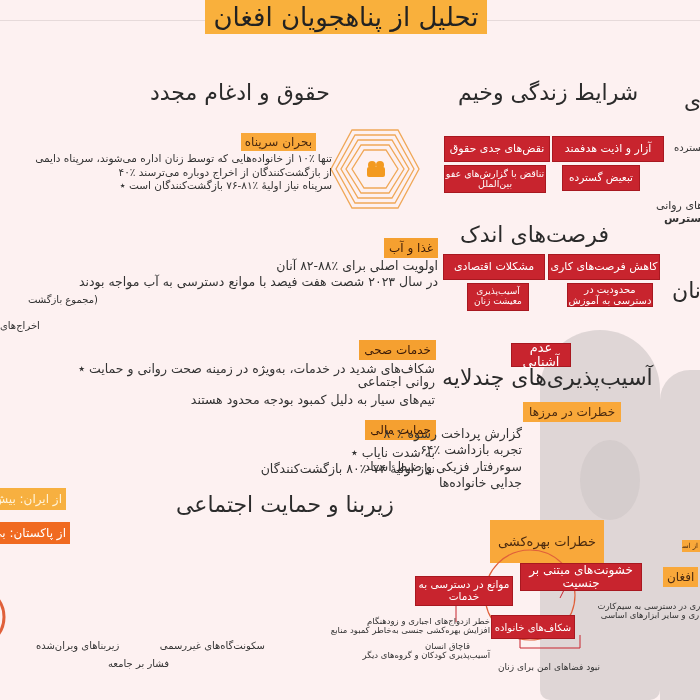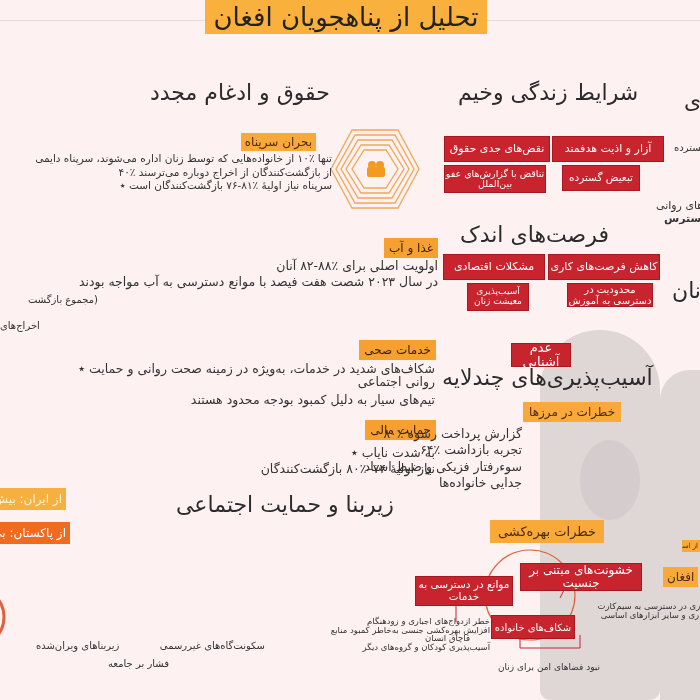--- a/index.html
+++ b/index.html
@@ -122,41 +122,41 @@
   <div>تجربه بازداشت ٪۶۴</div>
   <div>سوءرفتار فزیکی و ضبط اسناد</div>
   <div>جدایی خانواده‌ها</div>
 </div>
 
 <div class="heading" style="left:176px; top:492px;">زیربنا و حمایت اجتماعی</div>
 
 <div class="tag-orange" style="left:0; top:488px; width:58px; overflow:hidden; color:#fff3d8; background:#f7b040; padding:4px 4px;">از ایران: بیش</div>
 <div class="tag-deep" style="left:0; top:522px; width:62px; overflow:hidden; background:#f06a20; color:#fff; padding:4px 4px;">از پاکستان: بی</div>
 
-<div class="tag-orange" style="left:490px; top:520px; font-size:13px; padding:4px 8px;">خطرات بهره‌کشی</div>
+<div class="tag-orange" style="left:490px; top:520px; font-size:13px; padding:14px 8px;">خطرات بهره‌کشی</div>
 
 <svg class="abs" style="left:480px; top:545px;" width="100" height="100" viewBox="0 0 100 100">
   <circle cx="50" cy="50" r="45" fill="none" stroke="#e0603a" stroke-width="1.2"></circle>
 </svg>
 <svg class="abs" style="left:290px; top:560px;" width="330" height="140" viewBox="0 0 330 140">
   <g fill="none" stroke="#c8242e" stroke-width="1">
     <line x1="166" y1="36" x2="166" y2="62"></line>
     <path d="M230 75 L230 88 L290 88 L290 75"></path>
     <path d="M280 18 L270 38"></path>
   </g>
 </svg>
 
 <div class="red-box" style="left:520px; top:563px; width:120px; height:26px; font-size:12px;">خشونت‌های مبتنی بر جنسیت</div>
 <div class="red-box" style="left:415px; top:576px; width:96px; height:28px; font-size:10.5px;">موانع در دسترسی به خدمات</div>
 <div class="red-box" style="left:491px; top:615px; width:82px; height:22px; font-size:10px;">شکاف‌های خانواده</div>
 
 <div class="text-block" style="right:210px; top:617px; font-size:8.5px;">
   <div style="line-height:1.0;">خطر ازدواج‌های اجباری و زودهنگام</div>
   <div style="line-height:1.0;">افزایش بهره‌کشی جنسی به‌خاطر کمبود منابع</div>
-  <div style="line-height:1.0; padding-right:20px;">قاچاق انسان</div>
+  <div style="line-height:1.0; padding-right:20px;margin-top:8px;">قاچاق انسان</div>
   <div style="line-height:1.0;">آسیب‌پذیری کودکان و گروه‌های دیگر</div>
 </div>
 <div class="small-note" style="left:498px; top:662px;">نبود فضاهای امن برای زنان</div>
 <div class="text-block" style="left:608px; top:602px; font-size:8.5px; width:110px; text-align:left;">
   <div style="line-height:1.0;">دشواری در دسترسی به سیم‌کارت</div>
   <div style="line-height:1.0;">بانکداری و سایر ابزارهای اساسی</div>
 </div>
 
 <div class="tag-orange" style="left:682px; top:540px; font-size:7px; padding:2px 2px; width:14px; overflow:hidden;">از اسکان</div>
 <div class="tag-orange" style="left:663px; top:567px; font-size:12px; padding:3px 4px;">افغان</div>

